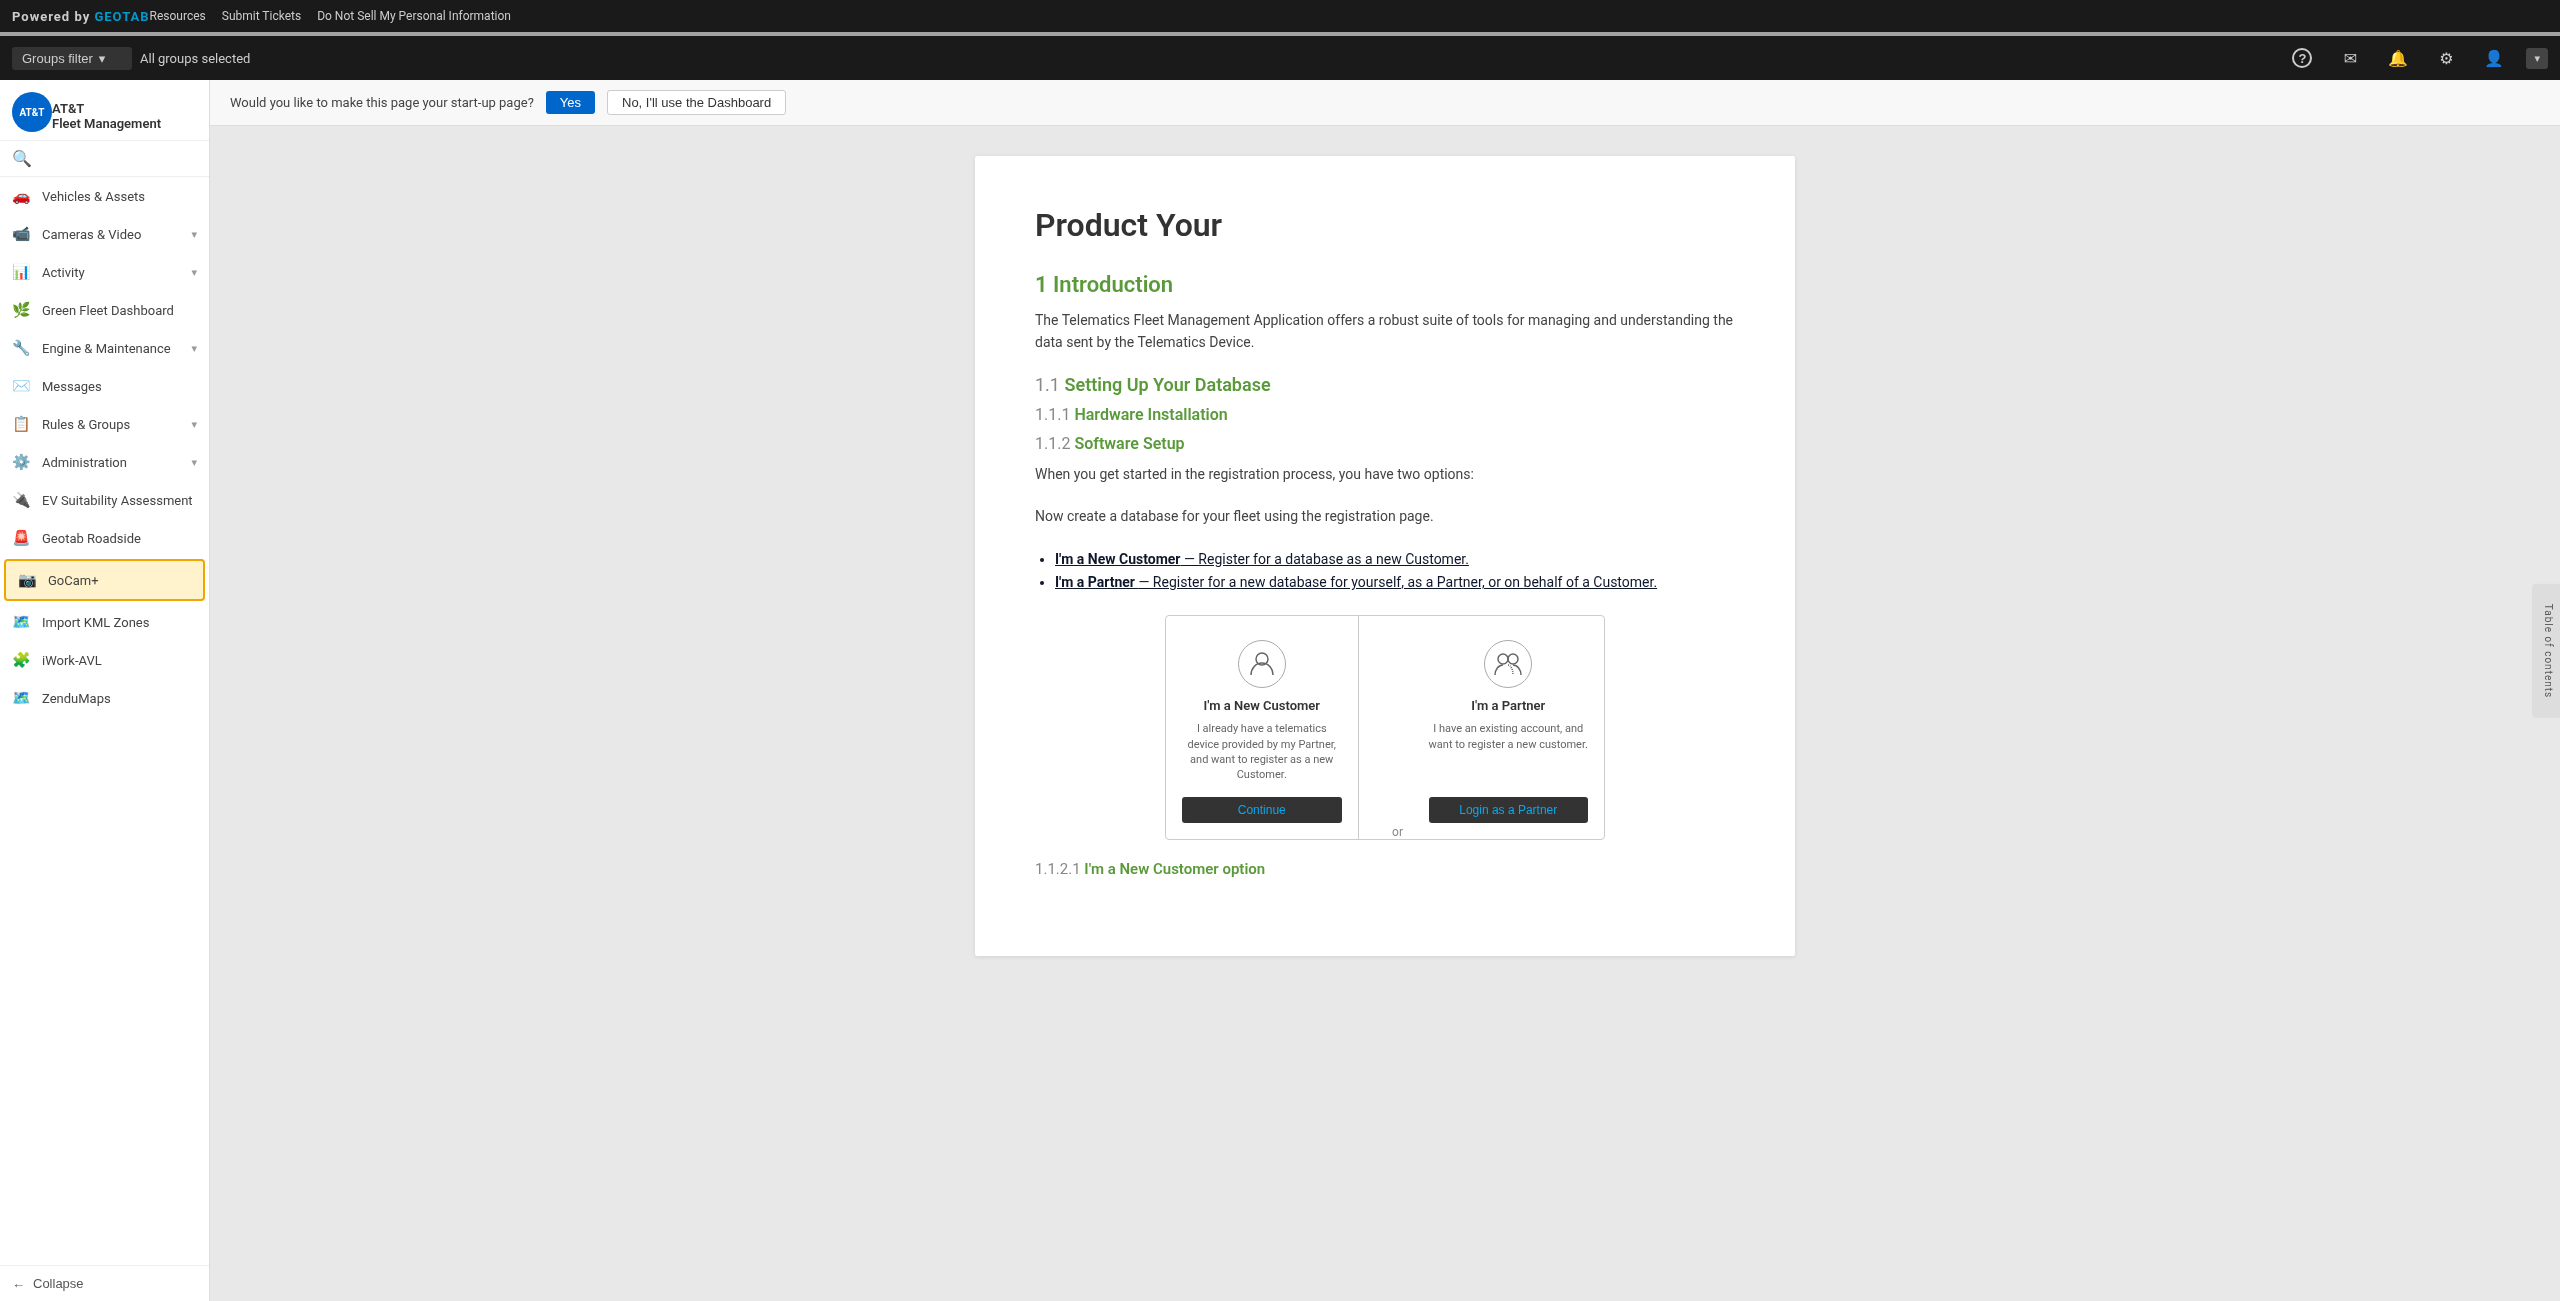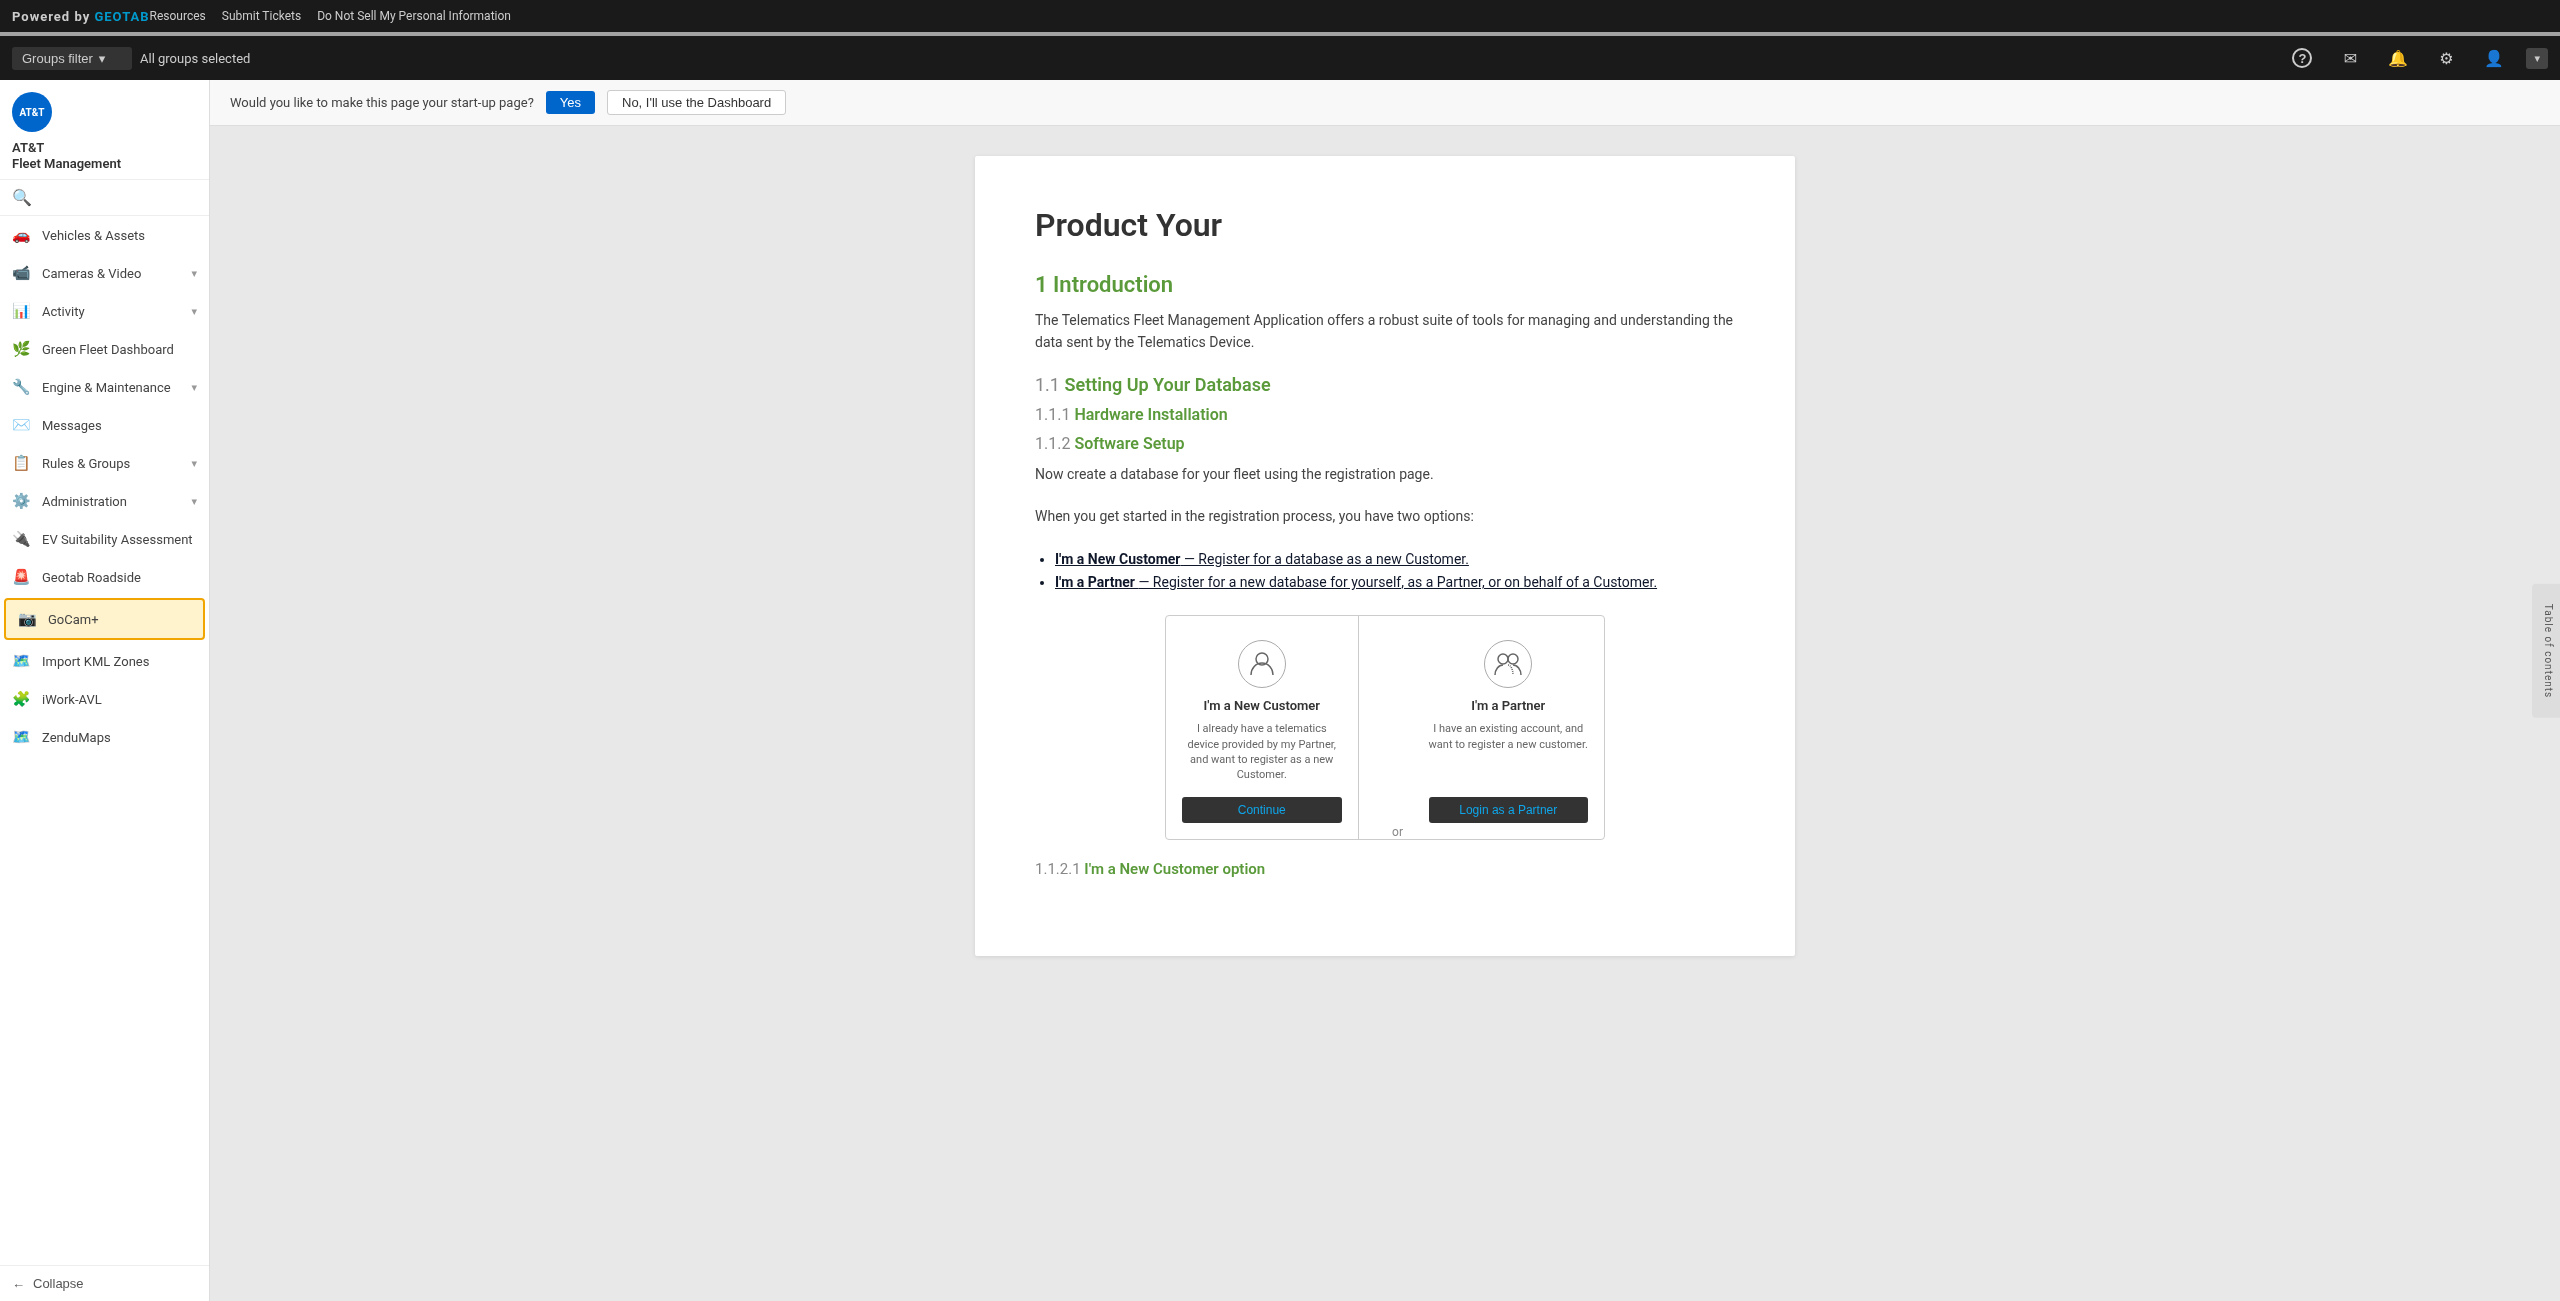--- a/index.html
+++ b/index.html
@@ -81,24 +81,22 @@
       width: 210px;
       background: #fff;
       border-right: 1px solid #ddd;
       display: flex;
       flex-direction: column;
       overflow: hidden;
     }
     .sidebar-header {
       padding: 12px 12px 8px 12px;
       display: flex;
-      align-items: flex-start;
-      gap: 8px;
+      align-items: flex-end;
       border-bottom: 1px solid #eee;
-      flex-direction: column;
     }
     .sidebar-logo {
       width: 40px;
       height: 40px;
       background: #0066cc;
       border-radius: 50%;
       display: flex;
       align-items: center;
       justify-content: center;
       color: white;
@@ -513,22 +511,22 @@
 
         <h4 class="doc-h3">
           <span class="doc-h3-num">1.1.1 </span><span>Hardware Installation</span>
         </h4>
 
 
         <h4 class="doc-h3">
           <span class="doc-h3-num">1.1.2 </span><span>Software Setup</span>
         </h4>
 
+        <p class="doc-p">When you get started in the registration process, you have two options:</p>
         <p class="doc-p">Now create a database for your fleet using the registration page.</p>
-        <p class="doc-p">When you get started in the registration process, you have two options:</p>
 
         <ul class="doc-list">
           <li>
             <strong>I'm a New Customer</strong>
             <span> — Register for a database as a new Customer.</span>
           </li>
           <li>
             <strong>I'm a Partner</strong>
             <span> — Register for a new database for yourself, as a Partner, or on behalf of a Customer.</span>
           </li>

